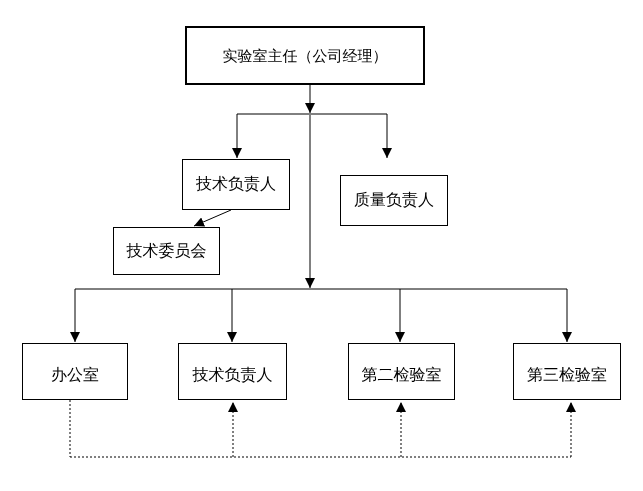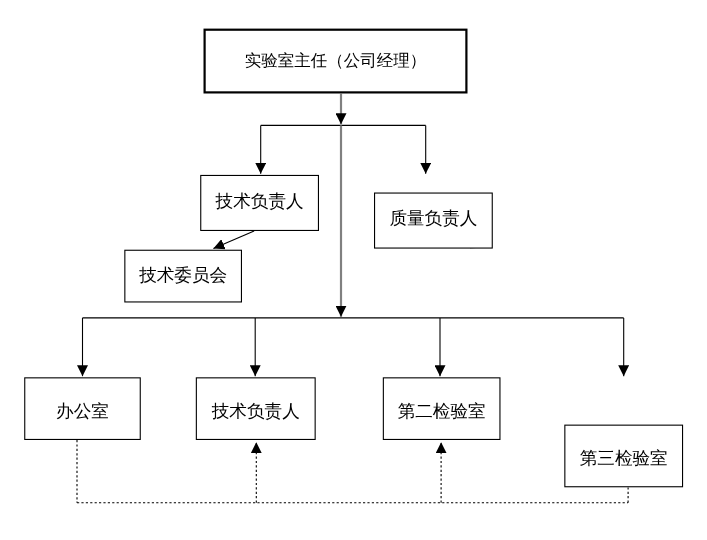--- a/index.html
+++ b/index.html
@@ -47,21 +47,21 @@
   }
   
   .b-director            { left: 185px; top: 26px;  width: 240px; height: 59px; }
   .b-tech-manager        { left: 182px; top: 159px; width: 108px; height: 51px; }
   .b-quality-manager     { left: 340px; top: 175px; width: 108px; height: 51px; }
   .b-tech-committee      { left: 113px; top: 227px; width: 107px; height: 48px; justify-content: center; }
   .b-quality-supervision { left: 412px; top: 226px; width: 106px; height: 49px; }
   .b-office              { left: 22px;  top: 343px; width: 106px; height: 57px; }
   .b-lab1                { left: 178px; top: 343px; width: 109px; height: 57px; }
   .b-lab2                { left: 348px; top: 343px; width: 107px; height: 57px; }
-  .b-lab3                { left: 513px; top: 343px; width: 108px; height: 57px; margin-top: 43px; }
+  .b-lab3                { left: 513px; top: 343px; width: 108px; height: 57px; }
 </style>
 </head>
 <body>
 
 <div class="canvas">
 
   <svg class="connector-layer" width="643" height="491" viewBox="0 0 643 491" xmlns="http://www.w3.org/2000/svg">
     <defs>
       <marker id="arrow" viewBox="0 0 10 10" refX="10" refY="5" markerWidth="10" markerHeight="10" markerUnits="userSpaceOnUse" orient="auto">
         <path d="M0,0 L10,5 L0,10 Z" fill="#000000"></path>

